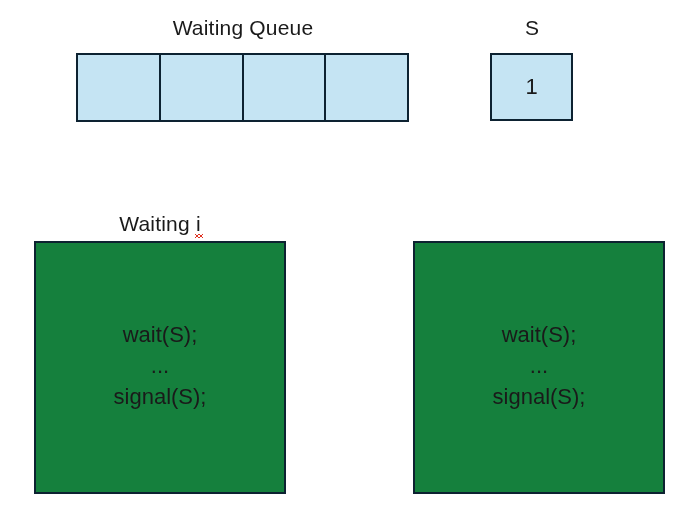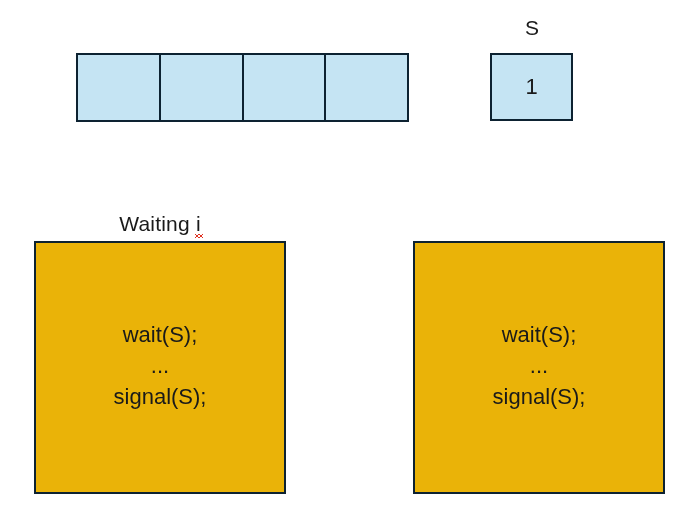--- a/index.html
+++ b/index.html
@@ -127,21 +127,21 @@
     background-size: 4px 4px;
     background-repeat: repeat-x;
   }
 
   .process-box {
     position: absolute;
     width: 252px;
     height: 253px;
     box-sizing: border-box;
     border: 2px solid #0d2231;
-    background: #eab308;
+    background: #15803d;
     display: flex;
     flex-direction: column;
     align-items: center;
     justify-content: flex-start;
   }
   #process-i-box { left: 34px; top: 241px; }
   #process-j-box { left: 413px; top: 241px; }
 
   .code-block {
     margin-top: 76px;
@@ -157,20 +157,21 @@
   .code-line.ellipsis {
     font-size: 22px;
     line-height: 31px;
   }
 </style>
 </head>
 <body>
 
 <div class="canvas">
 
+  <div class="caption" id="waiting-queue-caption">Waiting Queue</div>
 
   <div id="waiting-queue-box">
     <div class="queue-cell"></div>
     <div class="queue-cell"></div>
     <div class="queue-cell"></div>
     <div class="queue-cell"></div>
   </div>
 
   <div class="caption" id="semaphore-caption">S</div>
 

